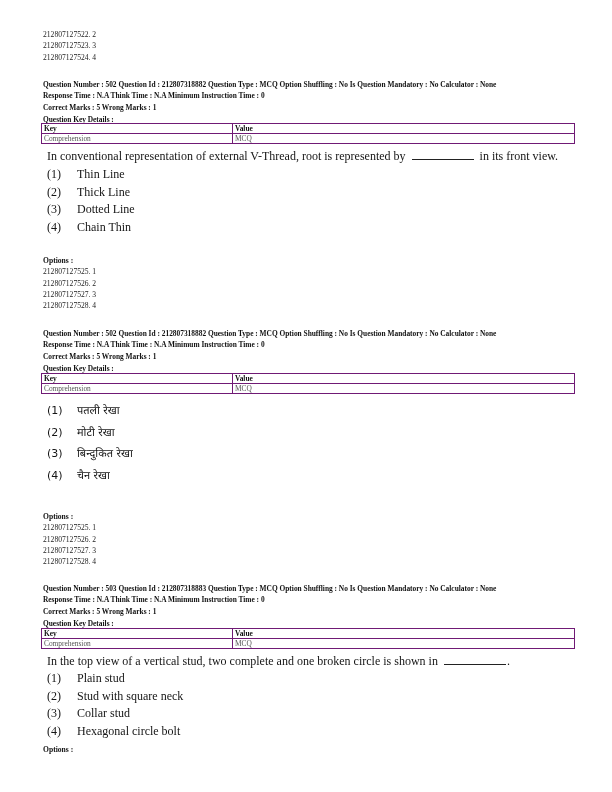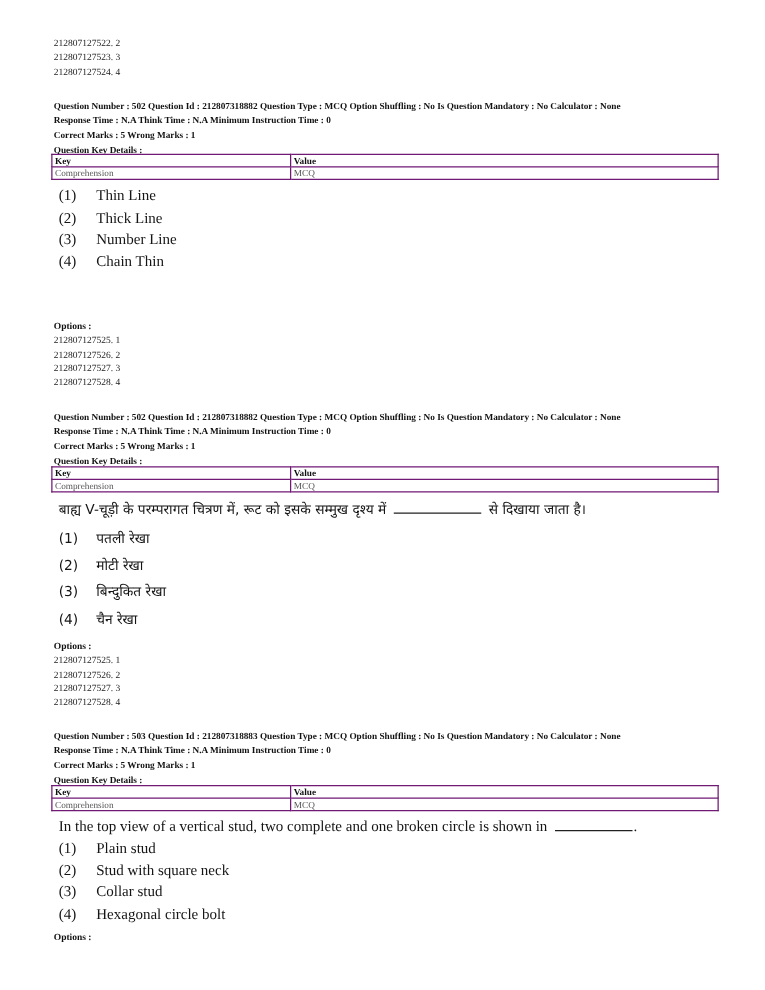--- a/index.html
+++ b/index.html
@@ -70,31 +70,34 @@
       <td class="c1">Key</td>
       <td>Value</td>
     </tr>
     <tr class="v">
       <td class="c1">Comprehension</td>
       <td>MCQ</td>
     </tr>
   </tbody>
     </table>
   <div class="q" style="top:148px;">
+    <div class="stem">
+      <span>In conventional representation of external V-Thread, root is represented by</span><span class="blank"></span><span>in its front view.</span>
+    </div>
     <div class="opt">
         <span class="n">(1)</span>
         <span>Thin Line</span>
       </div>
     <div class="opt">
         <span class="n">(2)</span>
         <span>Thick Line</span>
       </div>
     <div class="opt">
         <span class="n">(3)</span>
-        <span>Number Line</span>
+        <span>Dotted Line</span>
       </div>
     <div class="opt">
         <span class="n">(4)</span>
         <span>Chain Thin</span>
       </div>
   </div>
   <div class="opt-list small" style="top:255px;">
     <div class="row hdr">Options :</div>
     <div class="row">212807127525. 1</div>
     <div class="row">212807127526. 2</div>
@@ -114,23 +117,20 @@
       <td class="c1">Key</td>
       <td>Value</td>
     </tr>
     <tr class="v">
       <td class="c1">Comprehension</td>
       <td>MCQ</td>
     </tr>
   </tbody>
     </table>
   <div class="q hi" style="top:400px;">
-    <div class="stem">
-      <span>बाह्य V-चूड़ी के परम्परागत चित्रण में, रूट को इसके सम्मुख दृश्य में</span><span class="blank" style="width:70px;"></span><span>से दिखाया जाता है।</span>
-    </div>
     <div class="opt">
         <span class="n">(1)</span>
         <span>पतली रेखा</span>
       </div>
     <div class="opt">
         <span class="n">(2)</span>
         <span>मोटी रेखा</span>
       </div>
     <div class="opt">
         <span class="n">(3)</span>

